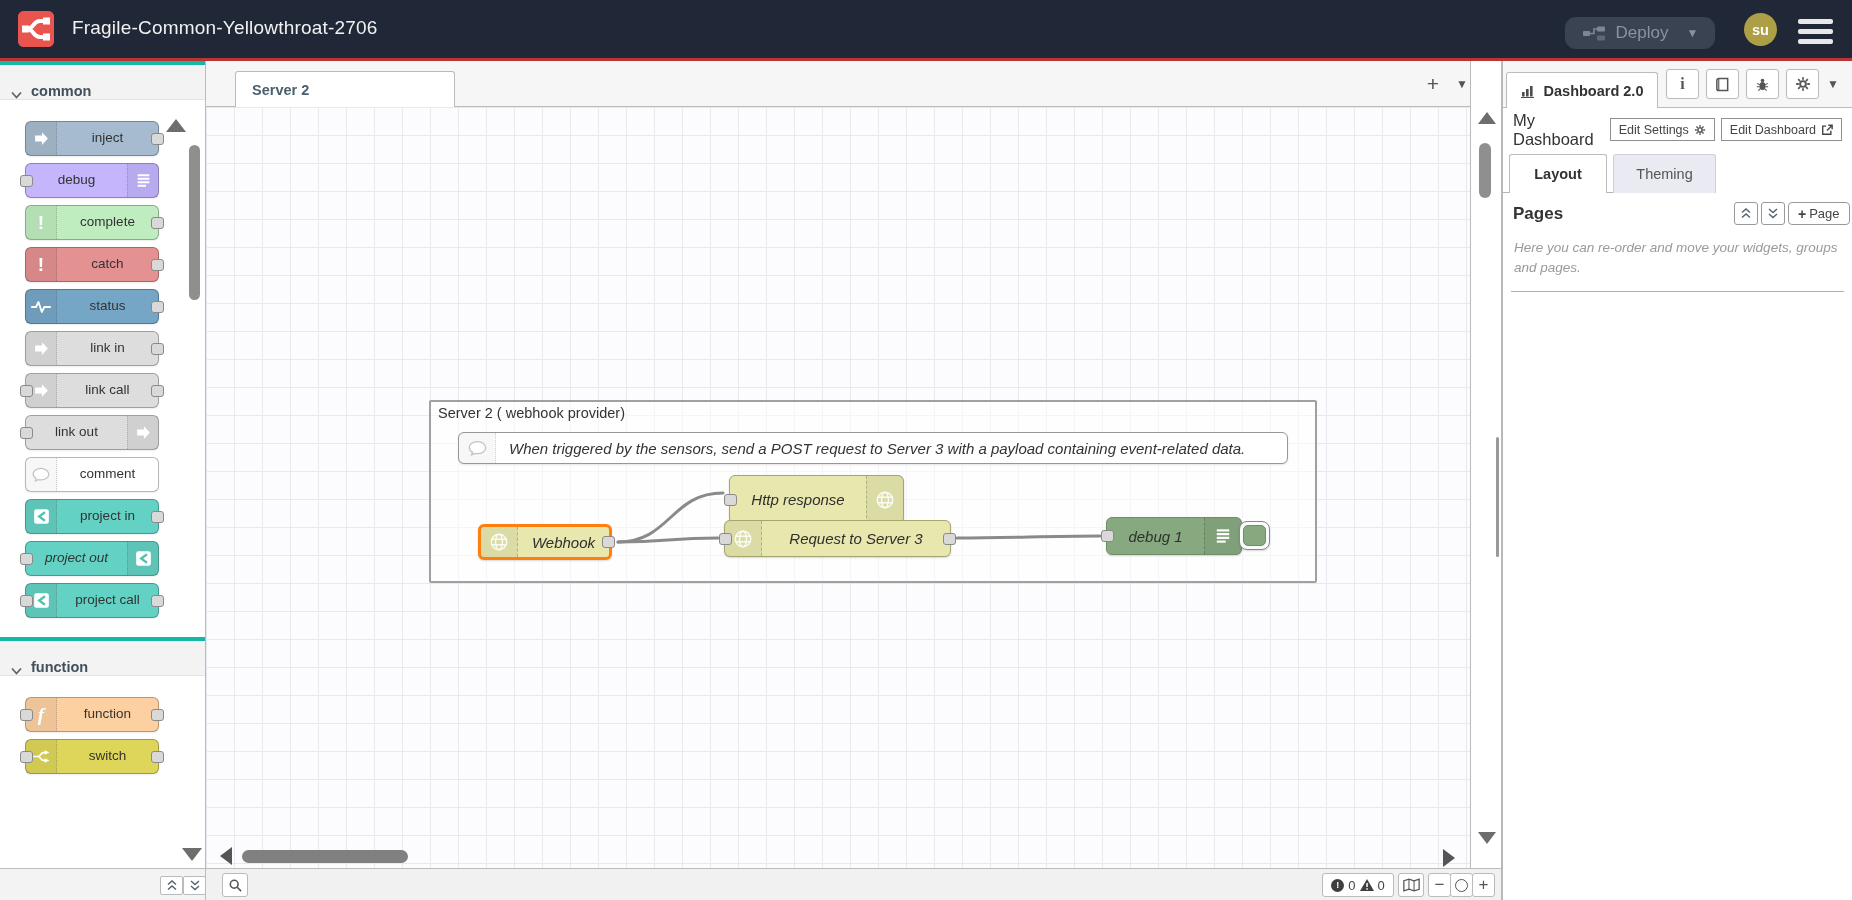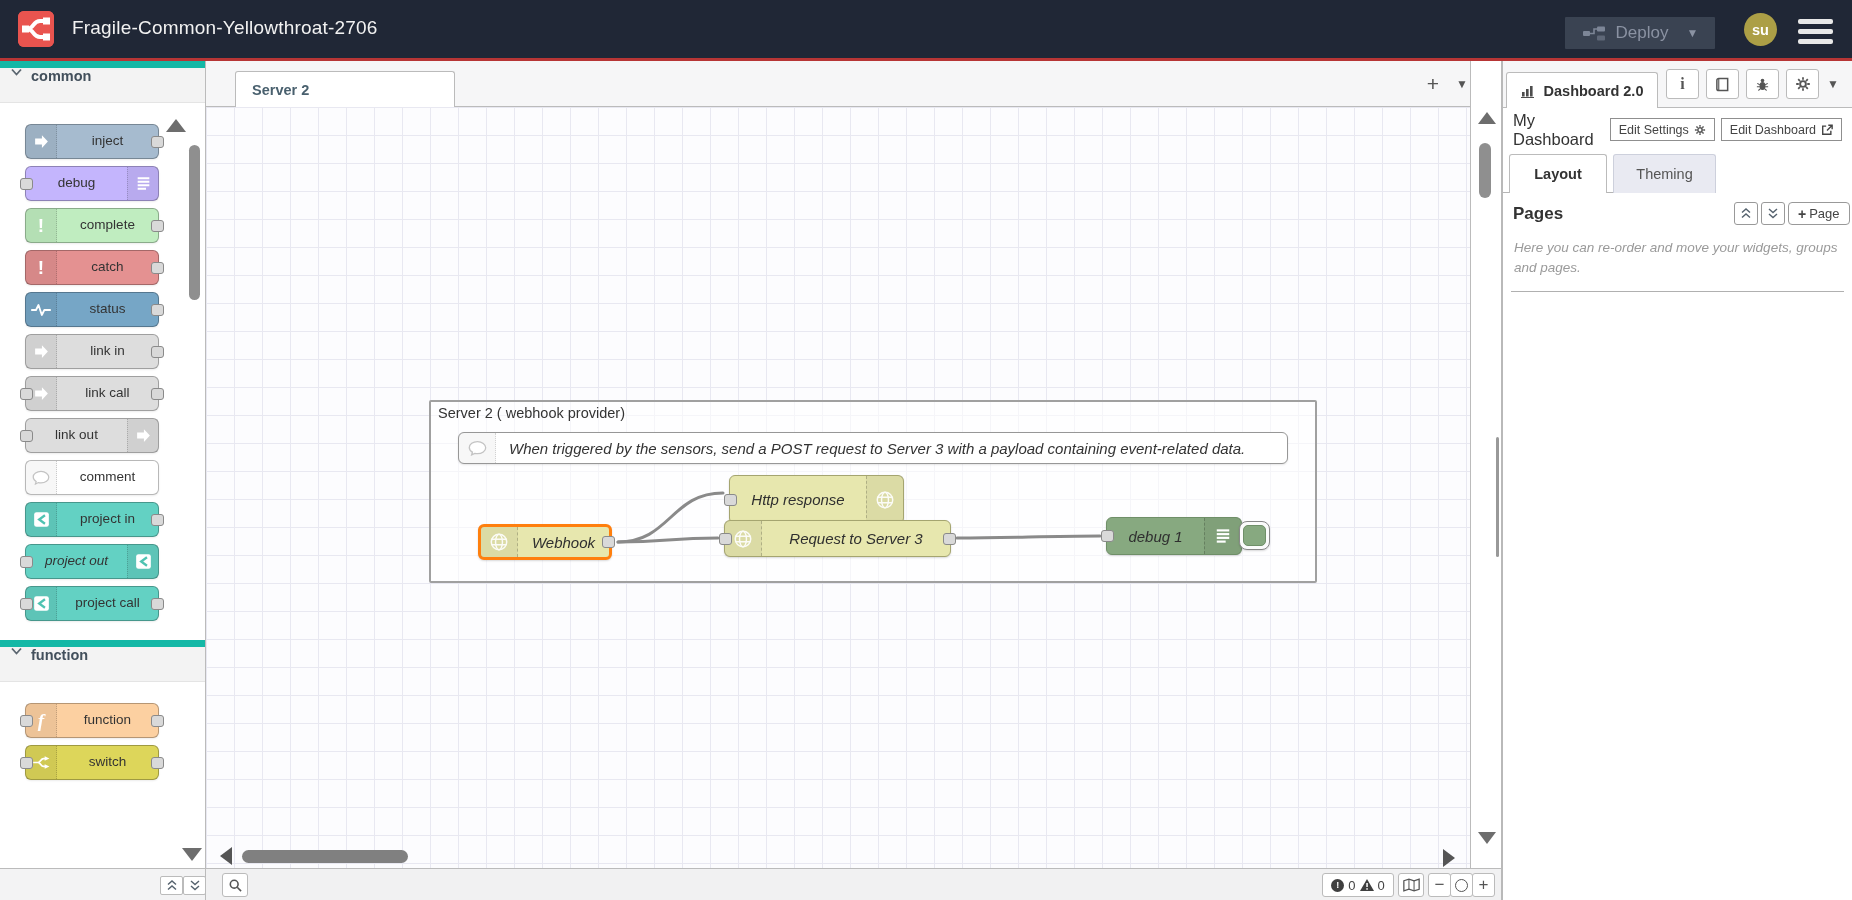--- a/index.html
+++ b/index.html
@@ -3,38 +3,38 @@
 <meta charset="utf-8">
 <style>
   html,body{margin:0;padding:0;width:1852px;height:900px;overflow:hidden;
     font-family:"Liberation Sans",sans-serif;background:#fff;}
   #app{position:relative;width:1852px;height:900px;user-select:none;}
 
   
   #header{position:absolute;left:0;top:0;width:1852px;height:58px;background:#202736;}
   #logo{position:absolute;left:18px;top:11px;width:36px;height:36px;border-radius:6px;background:#e9544f;}
   #app-title{position:absolute;left:72px;top:17px;font-size:19px;color:#f2f2f2;letter-spacing:.2px;}
-  #deploy-btn{position:absolute;left:1565px;top:17px;width:150px;height:32px;background:#3a4352;border-radius:1px;
+  #deploy-btn{position:absolute;left:1565px;top:17px;width:150px;height:32px;background:#3a4352;border-radius:11px;
     display:flex;align-items:center;justify-content:center;gap:10px;color:#8a92a2;font-size:17px;}
   #deploy-caret{margin-left:8px;font-size:12px;color:#8a92a2;}
   #avatar{position:absolute;left:1744px;top:13px;width:33px;height:33px;border-radius:50%;background:#ac9f46;
     color:#fff;font-size:14.5px;font-weight:bold;display:flex;align-items:center;justify-content:center;}
   #burger{position:absolute;left:1798px;top:19px;width:35px;}
   #burger div{height:4.5px;background:#e8e8e8;border-radius:2px;margin-bottom:5.5px;}
 
   
   #accent-line{position:absolute;left:0;top:58px;width:1852px;height:3px;background:#b73535;}
 
   
   #palette{position:absolute;left:0;top:61px;width:205px;height:807px;background:#fff;border-right:1px solid #bbb;overflow:hidden;}
   #pal-search{height:47px;border-bottom:1px solid #d9d9d9;display:flex;align-items:center;padding-left:12px;gap:8px;}
   #pal-search input{border:none;outline:none;font-size:14.5px;color:#333;width:140px;font-family:"Liberation Sans",sans-serif;background:transparent;}
   #pal-search input::placeholder{color:#b3b3b3;}
-  .pal-cat-header{height:34px;background:#f3f3f3;border-top:7px solid #14b8a6;border-bottom:1px solid #e4e4e4;
-    display:flex;align-items:flex-start;padding-left:11px;gap:9px;}
+  .pal-cat-header{height:34px;background:#f3f3f3;border-top:4px solid #14b8a6;border-bottom:1px solid #e4e4e4;
+    display:flex;align-items:flex-end;padding-left:11px;gap:9px;}
   .pal-cat-header .cat-label{font-size:14.5px;font-weight:bold;color:#43505c;}
   .pal-nodes{padding:14px 0 12px 0;}
   .pnode{position:relative;width:132px;height:33px;margin:7px 0 7px 25px;border:1px solid rgba(0,0,0,.28);
     border-radius:6px;display:flex;box-shadow:0 1px 2px rgba(0,0,0,.08);cursor:grab;}
   .picon{width:30px;background:rgba(0,0,0,.06);display:flex;align-items:center;justify-content:center;flex:none;}
   .picon.side-left{border-right:1px dotted rgba(0,0,0,.18);}
   .picon.side-right{order:2;border-left:1px dotted rgba(0,0,0,.18);}
   .plabel{flex:1;text-align:center;line-height:31px;font-size:13.5px;color:#333;white-space:nowrap;}
   .port{position:absolute;width:11px;height:10px;background:#d9d9d9;border:1px solid #8a8a8a;border-radius:3px;
     top:50%;transform:translateY(-50%);}

